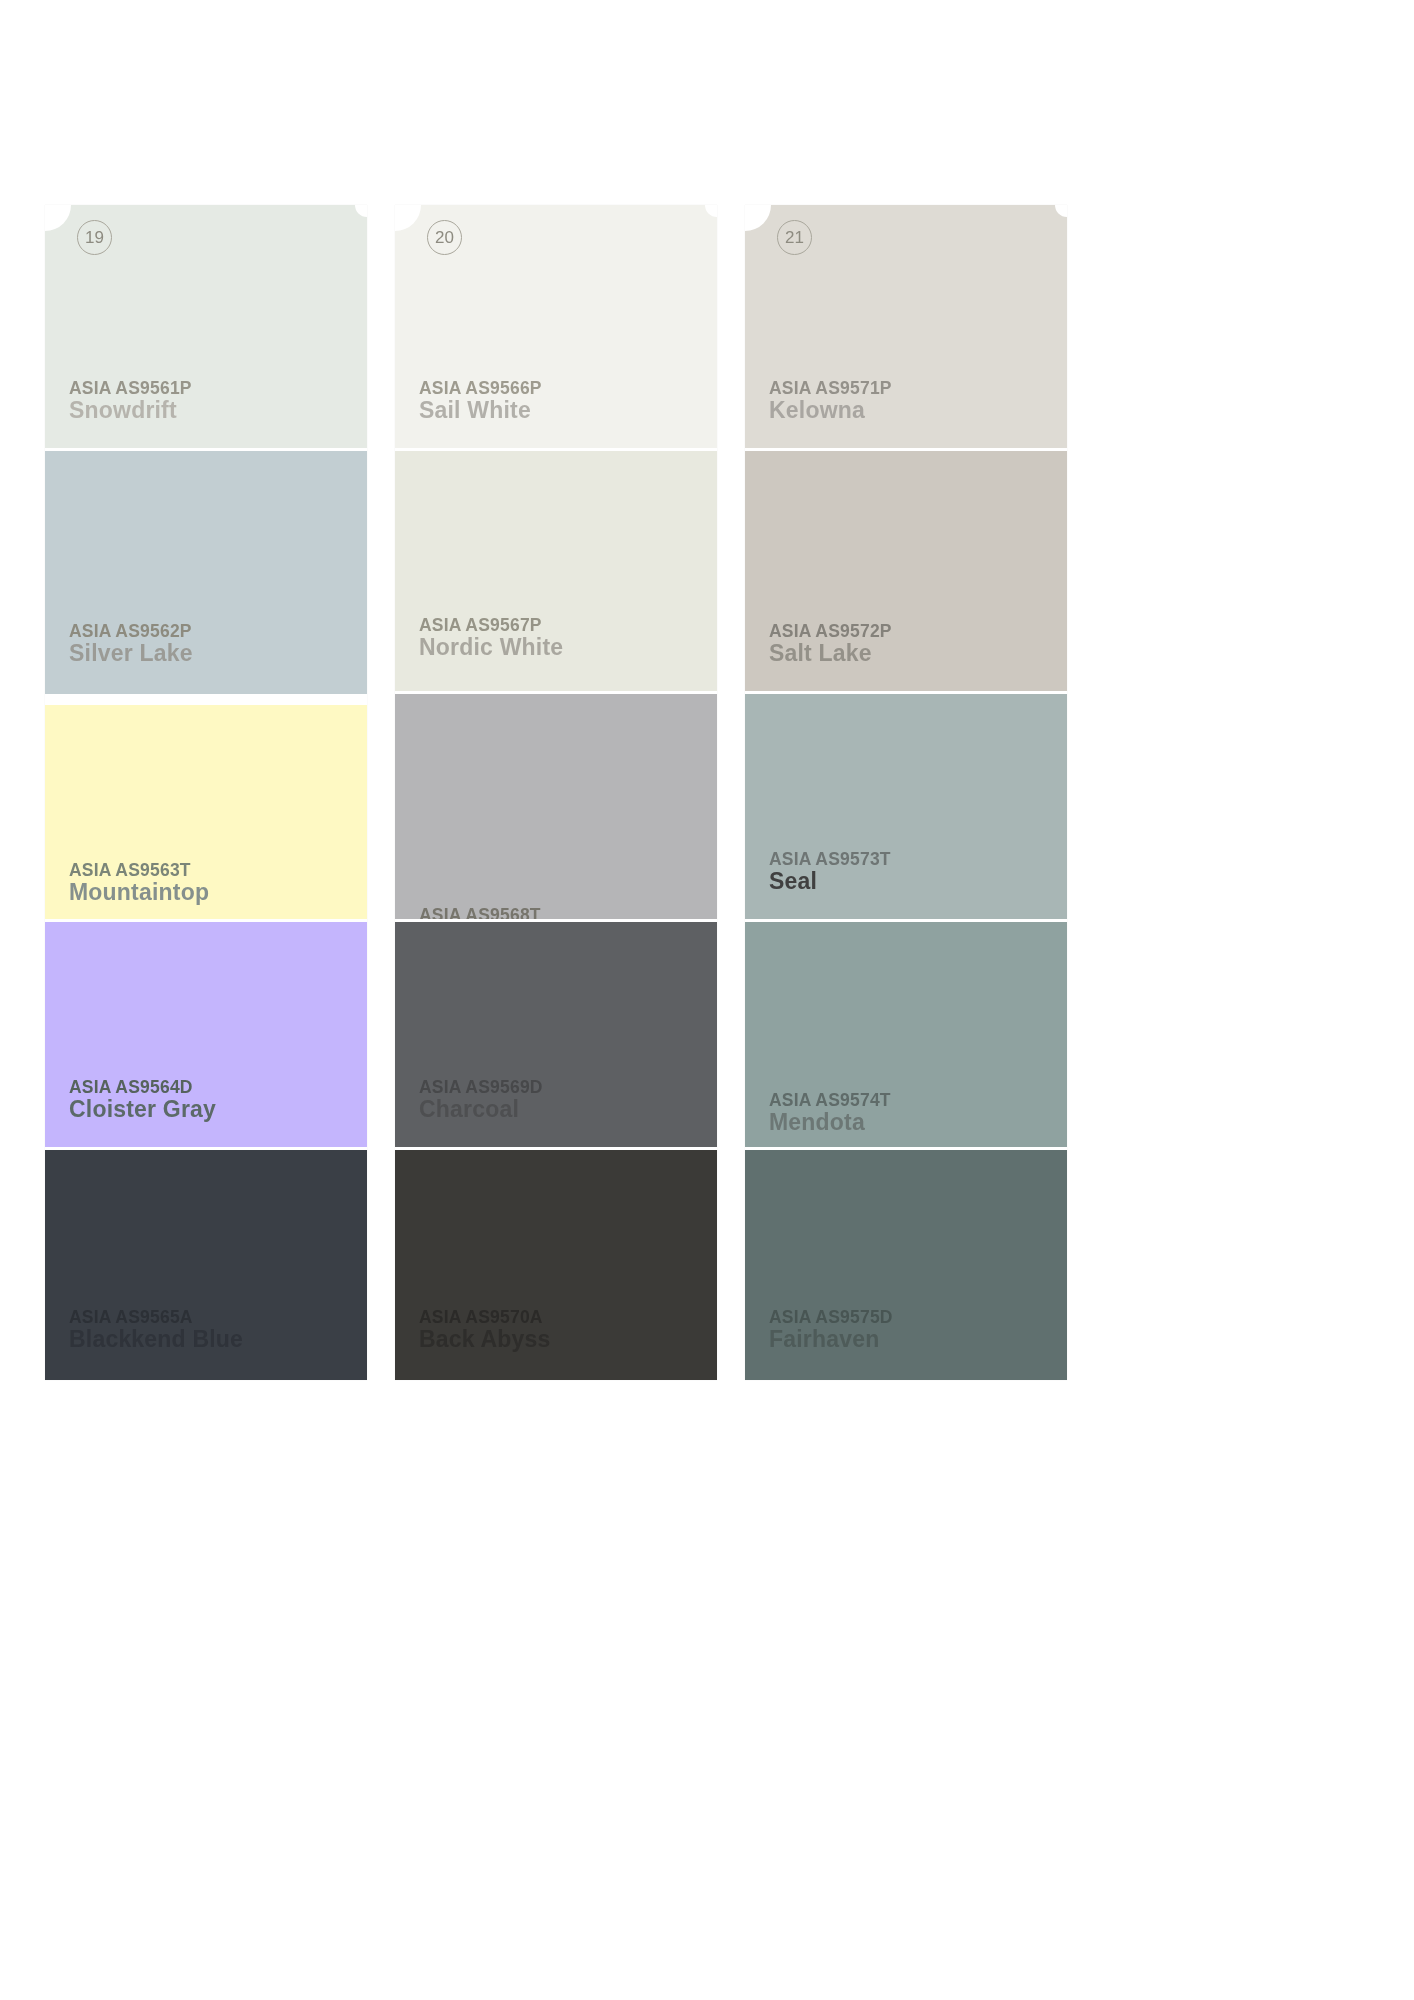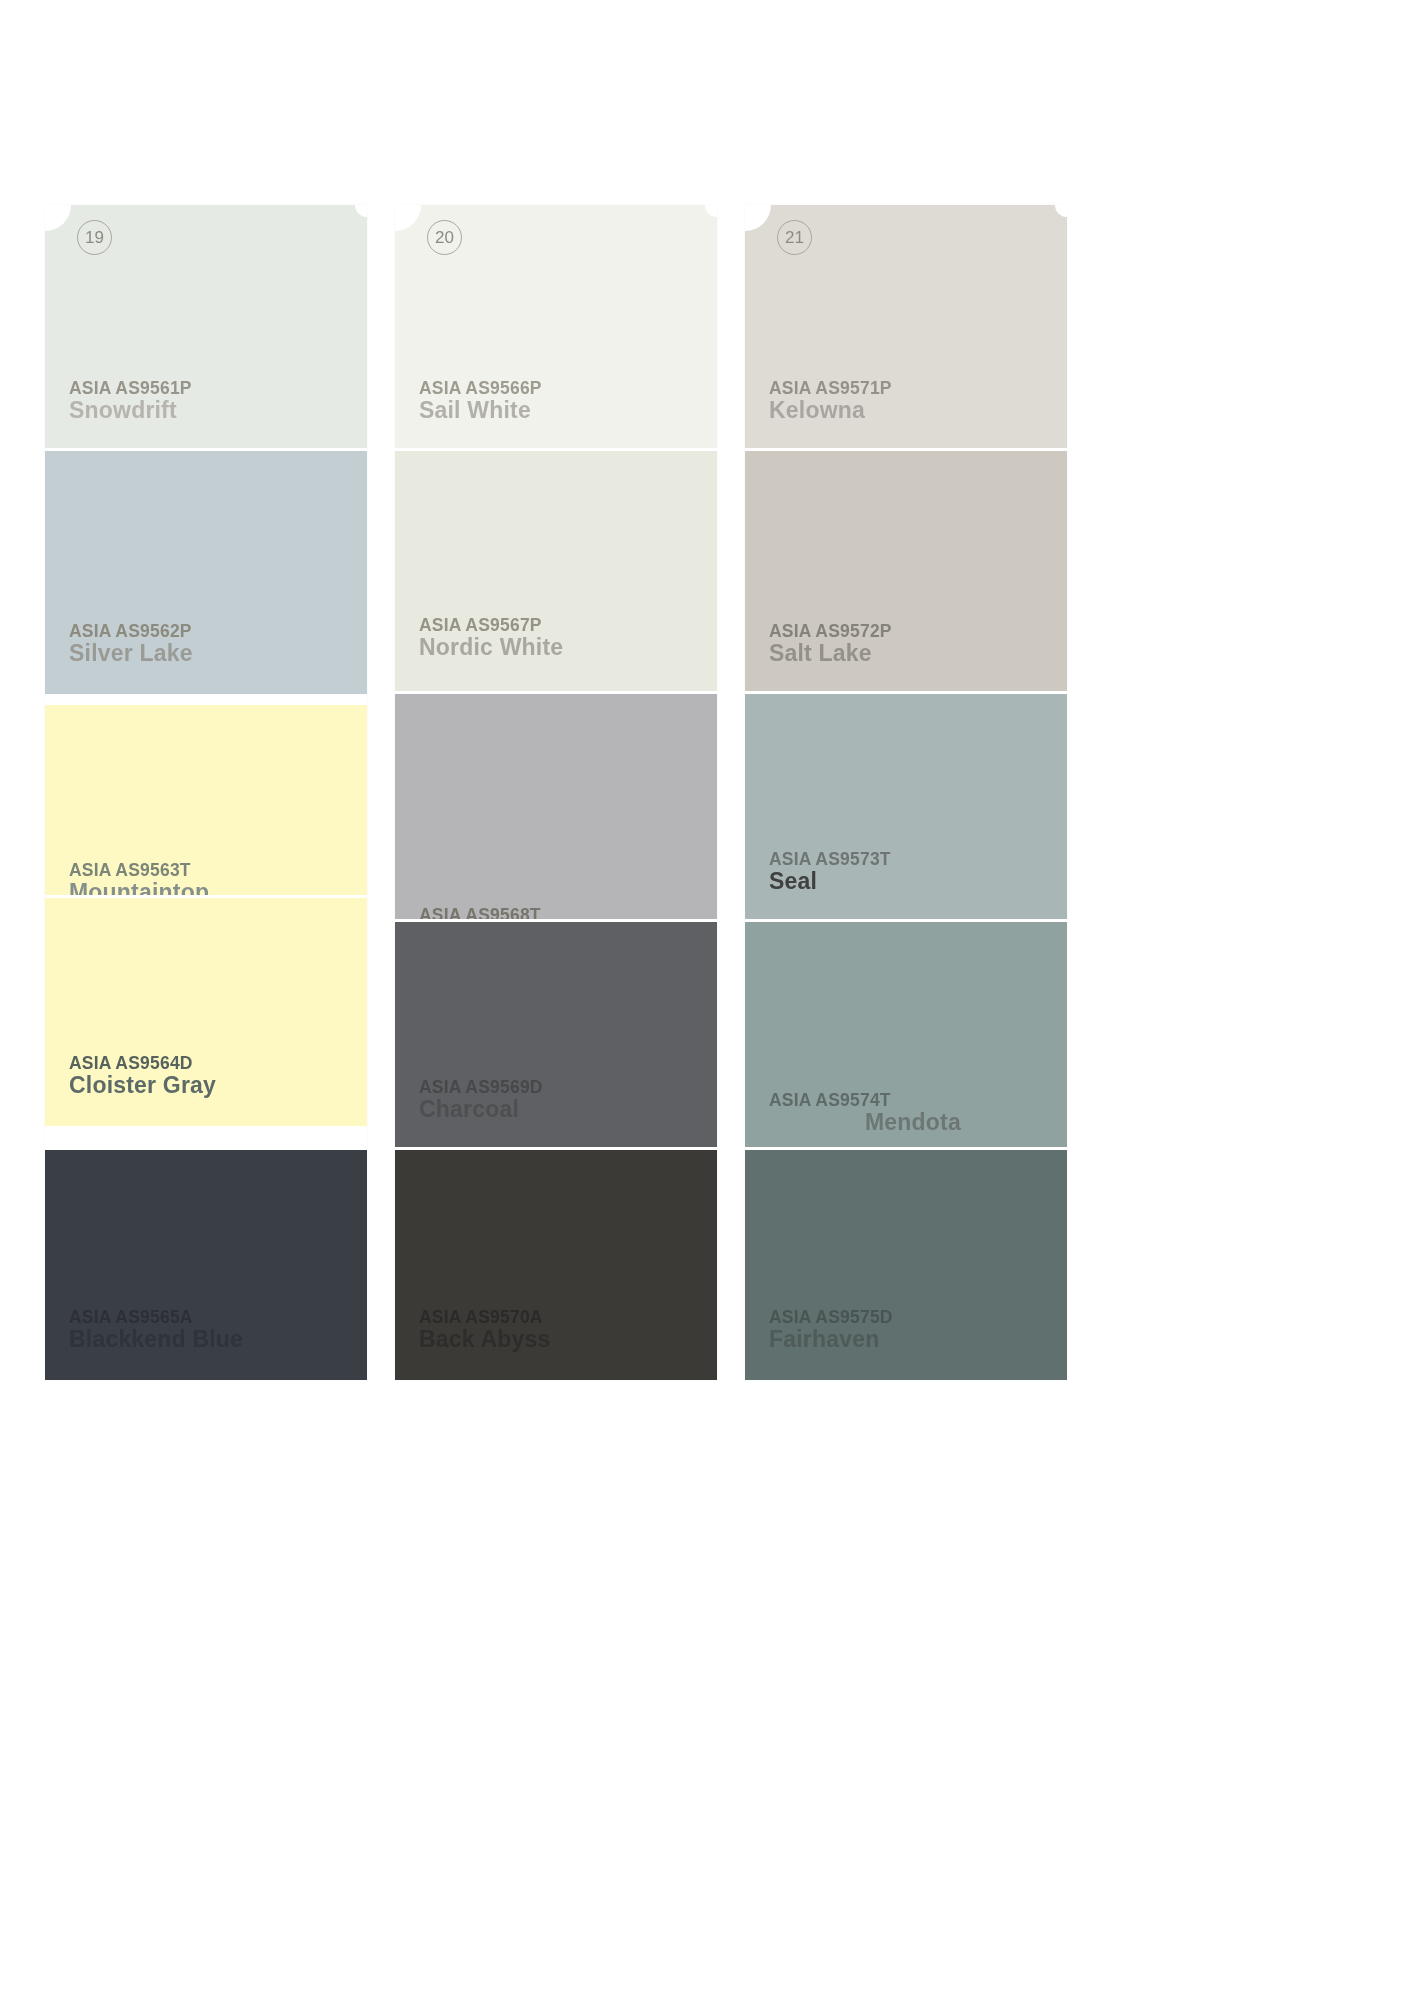--- a/index.html
+++ b/index.html
@@ -130,21 +130,21 @@
             <div class="code" style="color: rgb(141, 139, 127);">ASIA AS9562P</div>
             <div class="name" style="color: rgb(155, 155, 150);">Silver Lake</div>
           </div>
         </div>
         <div class="swatch" style="top: 500px; height: 228px; background: #fef9c3;">
           <div class="swatch-text" style="top: 154px;">
             <div class="code" style="color: rgb(123, 133, 120);">ASIA AS9563T</div>
             <div class="name" style="color: rgb(133, 144, 141);">Mountaintop</div>
           </div>
         </div>
-        <div class="swatch" style="top: 693px; height: 228px; background: #fef9c3; padding-left: 44px;">
+        <div class="swatch" style="top: 717px; height: 228px; background: #c4b5fd; padding-left: 44px;">
           <div class="swatch-text" style="top: 154px;">
             <div class="code" style="color: rgb(86, 99, 93);">ASIA AS9564D</div>
             <div class="name" style="color: rgb(92, 106, 104);">Cloister Gray</div>
           </div>
         </div>
         <div class="swatch" style="top: 945px; height: 230px; background: rgb(58, 63, 70);">
           <div class="swatch-text" style="top: 156px;">
             <div class="code" style="color: rgb(44, 48, 54);">ASIA AS9565A</div>
             <div class="name" style="color: rgb(47, 51, 58);">Blackkend Blue</div>
           </div>
@@ -209,21 +209,21 @@
         </div>
         <div class="swatch" style="top: 489px; height: 228px; background: rgb(168, 182, 181);">
           <div class="swatch-text" style="top: 154px;">
             <div class="code" style="color: rgb(110, 117, 116);">ASIA AS9573T</div>
             <div class="name" style="color: #404040;">Seal</div>
           </div>
         </div>
         <div class="swatch" style="top: 717px; height: 228px; background: rgb(143, 162, 160);">
           <div class="swatch-text" style="top: 167px;">
             <div class="code" style="color: rgb(95, 107, 105);">ASIA AS9574T</div>
-            <div class="name" style="color: rgb(108, 119, 117); text-align: center;">Mendota</div>
+            <div class="name" style="color: rgb(108, 119, 117);">Mendota</div>
           </div>
         </div>
         <div class="swatch" style="top: 945px; height: 296px; background: rgb(96, 112, 111);">
           <div class="swatch-text" style="top: 156px;">
             <div class="code" style="color: rgb(72, 85, 83);">ASIA AS9575D</div>
             <div class="name" style="color: rgb(78, 91, 89);">Fairhaven</div>
           </div>
         </div>
       </div>
   </div>

